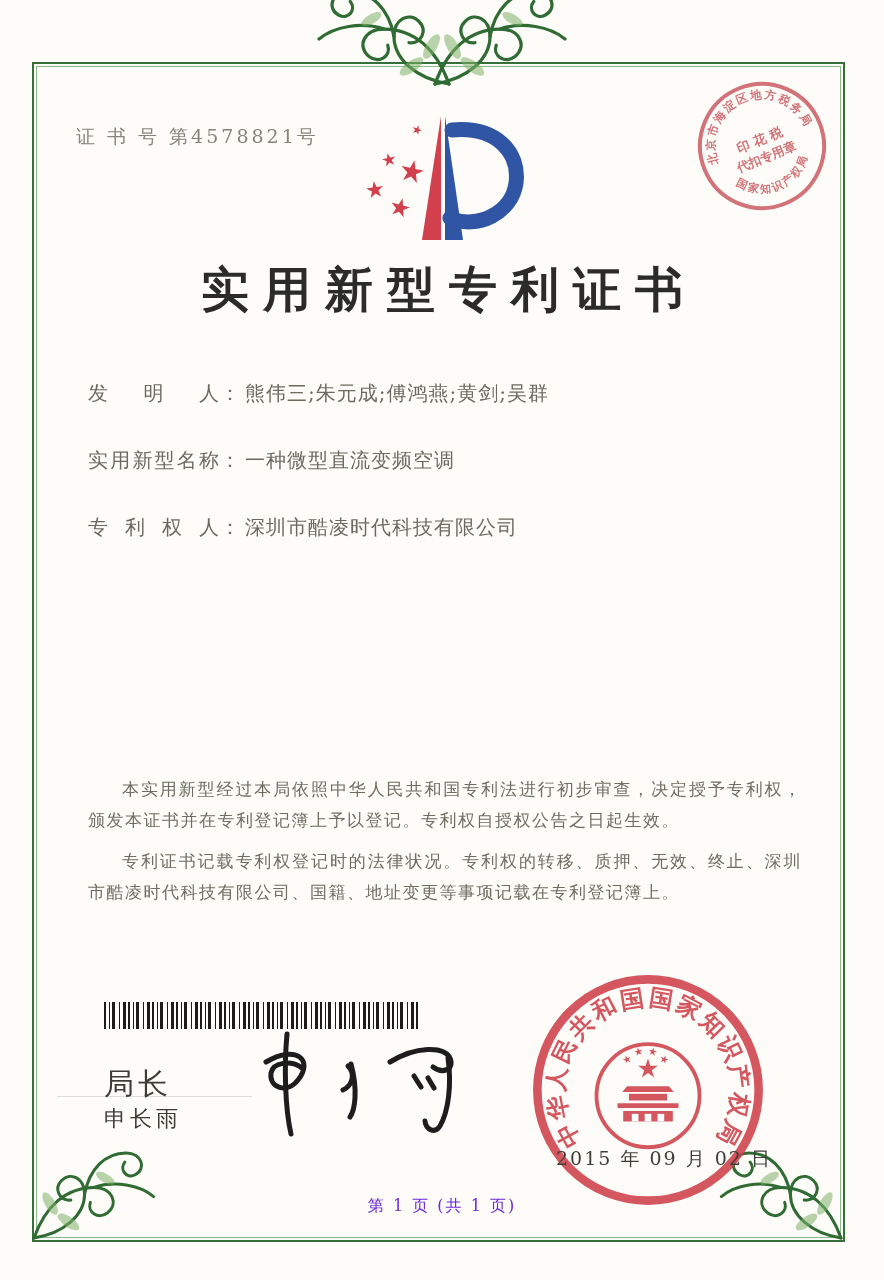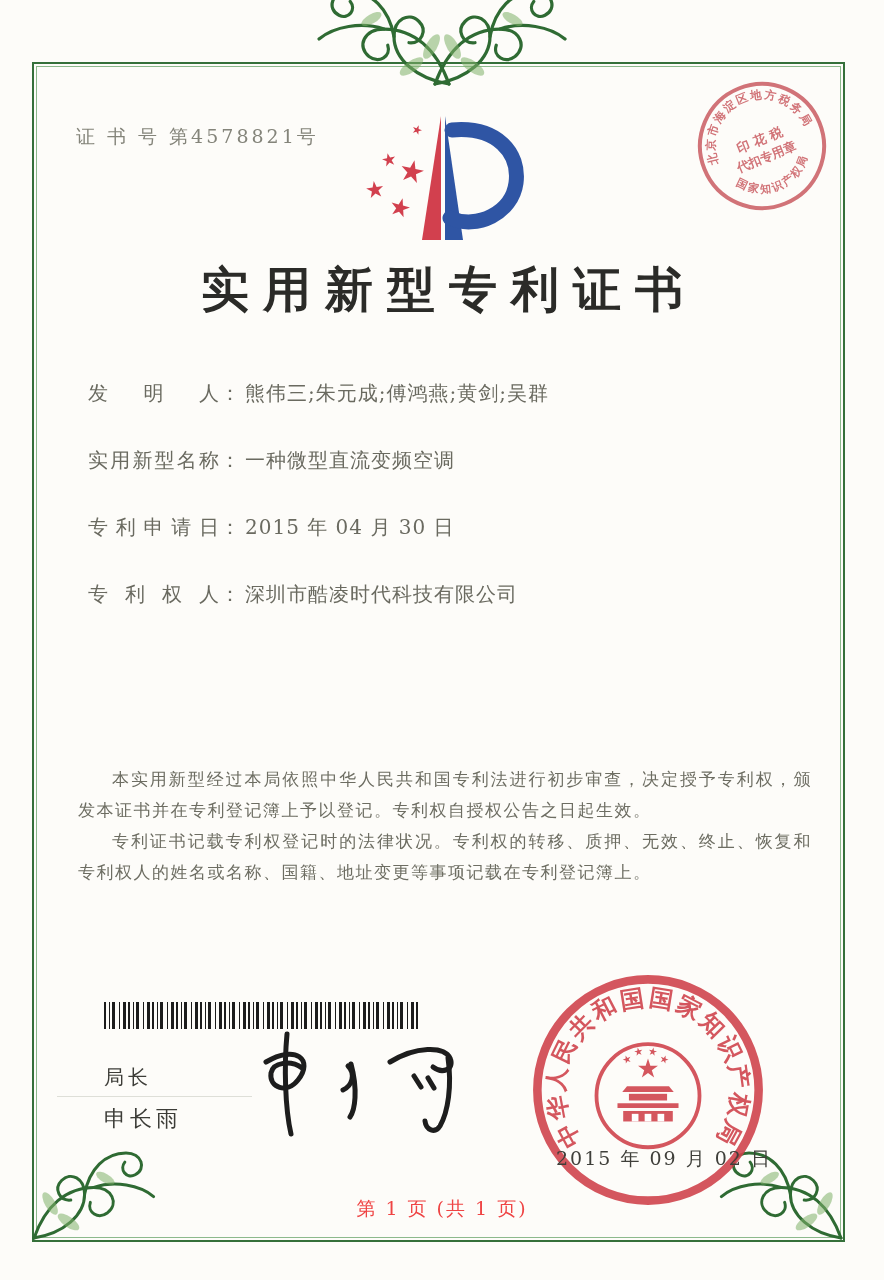--- a/index.html
+++ b/index.html
@@ -44,48 +44,48 @@
   .field-row{margin-bottom:41px;font-size:20px;color:#6a6a60;line-height:26px;letter-spacing:1px;white-space:nowrap;}
   .field-label{display:inline-block;width:132px;text-align:justify;text-align-last:justify;vertical-align:top;}
   .field-colon{display:inline-block;}
   .field-value{display:inline-block;margin-left:4px;}
   
   .paragraphs{
     position:absolute;left:78px;right:72px;top:764px;
     font-size:17px;line-height:31px;color:#6d6d62;letter-spacing:1.5px;
     text-align:justify;
   }
-  .paragraphs p{margin:0;text-indent:2em;}
+  .paragraphs p{margin:10px;text-indent:2em;}
   
   .barcode{
     position:absolute;left:104px;top:1002px;width:316px;height:27px;
     background:repeating-linear-gradient(90deg,
       #1c1c1c 0 2px, transparent 2px 5px,
       #1c1c1c 5px 6px, transparent 6px 8px,
       #1c1c1c 8px 11px, transparent 11px 15px,
       #1c1c1c 15px 16px, transparent 16px 19px,
       #1c1c1c 19px 22px, transparent 22px 24px);
   }
   
-  .director-label{position:absolute;left:104px;top:1064px;font-size:20px;color:#3d3d38;letter-spacing:4px;font-family:"DejaVu Sans","Liberation Sans",sans-serif;}
+  .director-label{position:absolute;left:104px;top:1064px;font-size:30px;color:#3d3d38;letter-spacing:4px;font-family:"DejaVu Sans","Liberation Sans",sans-serif;}
   .director-name{position:absolute;left:104px;top:1104px;font-size:22px;color:#3d3d38;letter-spacing:4px;font-family:"DejaVu Sans","Liberation Sans",sans-serif;text-align:right;}
   .director-line{position:absolute;left:57px;top:1096px;width:195px;height:1px;background:#dedfd8;}
   .signature{position:absolute;left:242px;top:1016px;width:240px;height:125px;}
   .sig-stroke{stroke:#1d1d1d;stroke-width:5;fill:none;stroke-linecap:round;stroke-linejoin:round;}
   
   .seal{position:absolute;left:524px;top:966px;width:248px;height:248px;opacity:.88;}
   .seal-red{fill:#cf4049;}
   .seal-date{
     position:absolute;left:556px;top:1146px;font-size:19px;color:#3f3f3a;
     letter-spacing:2px;z-index:5;
   }
   
   .footer{
     position:absolute;left:0;top:1196px;width:100%;text-align:center;
-    font-size:19px;color:#ef4444;letter-spacing:2px;
+    font-size:16px;color:#6d28d9;letter-spacing:2px;
   }
 </style>
 </head>
 <body>
 
 <div class="page">
 
   <div class="frame">
     <div class="frame-inner"></div>
   </div>
@@ -152,30 +152,27 @@
   <div class="title">实用新型专利证书</div>
 
   <div class="fields">
     <div class="field-row">
       <span class="field-label">发明人</span><span class="field-colon">：</span><span class="field-value">熊伟三;朱元成;傅鸿燕;黄剑;吴群</span>
     </div>
     <div class="field-row">
       <span class="field-label">实用新型名称</span><span class="field-colon">：</span><span class="field-value">一种微型直流变频空调</span>
     </div>
     <div class="field-row">
-      <span class="field-label">专利申请日</span><span class="field-colon">：</span><span class="field-value">2015 年 04 月 30 日</span>
-    </div>
-    <div class="field-row">
       <span class="field-label">专利权人</span><span class="field-colon">：</span><span class="field-value">深圳市酷凌时代科技有限公司</span>
     </div>
   </div>
 
   <div class="paragraphs">
     <p>本实用新型经过本局依照中华人民共和国专利法进行初步审查，决定授予专利权，颁发本证书并在专利登记簿上予以登记。专利权自授权公告之日起生效。</p>
-    <p>专利证书记载专利权登记时的法律状况。专利权的转移、质押、无效、终止、恢复和专利权人的姓名或名称、国籍、地址变更等事项记载在专利登记簿上。</p>
+    <p>专利证书记载专利权登记时的法律状况。专利权的转移、质押、无效、终止、深圳市酷凌时代科技有限公司、国籍、地址变更等事项记载在专利登记簿上。</p>
   </div>
 
   <div class="barcode"></div>
 
   <div class="director-line"></div>
   <div class="director-label">局长</div>
   <div class="director-name">申长雨</div>
 
   <svg class="signature" viewBox="0 0 240 125">
     <path class="sig-stroke" d="M45,18 C42,50 43,92 49,118"></path>

